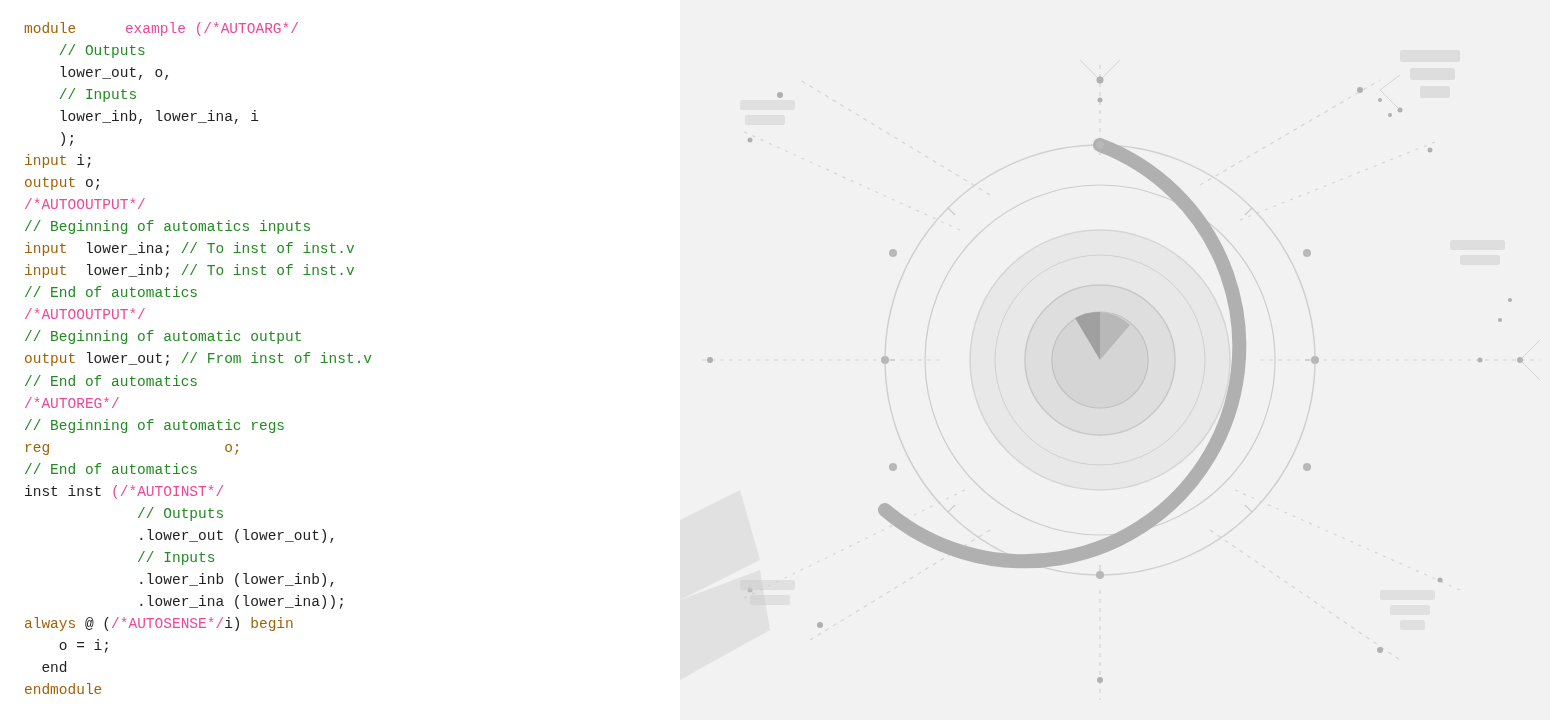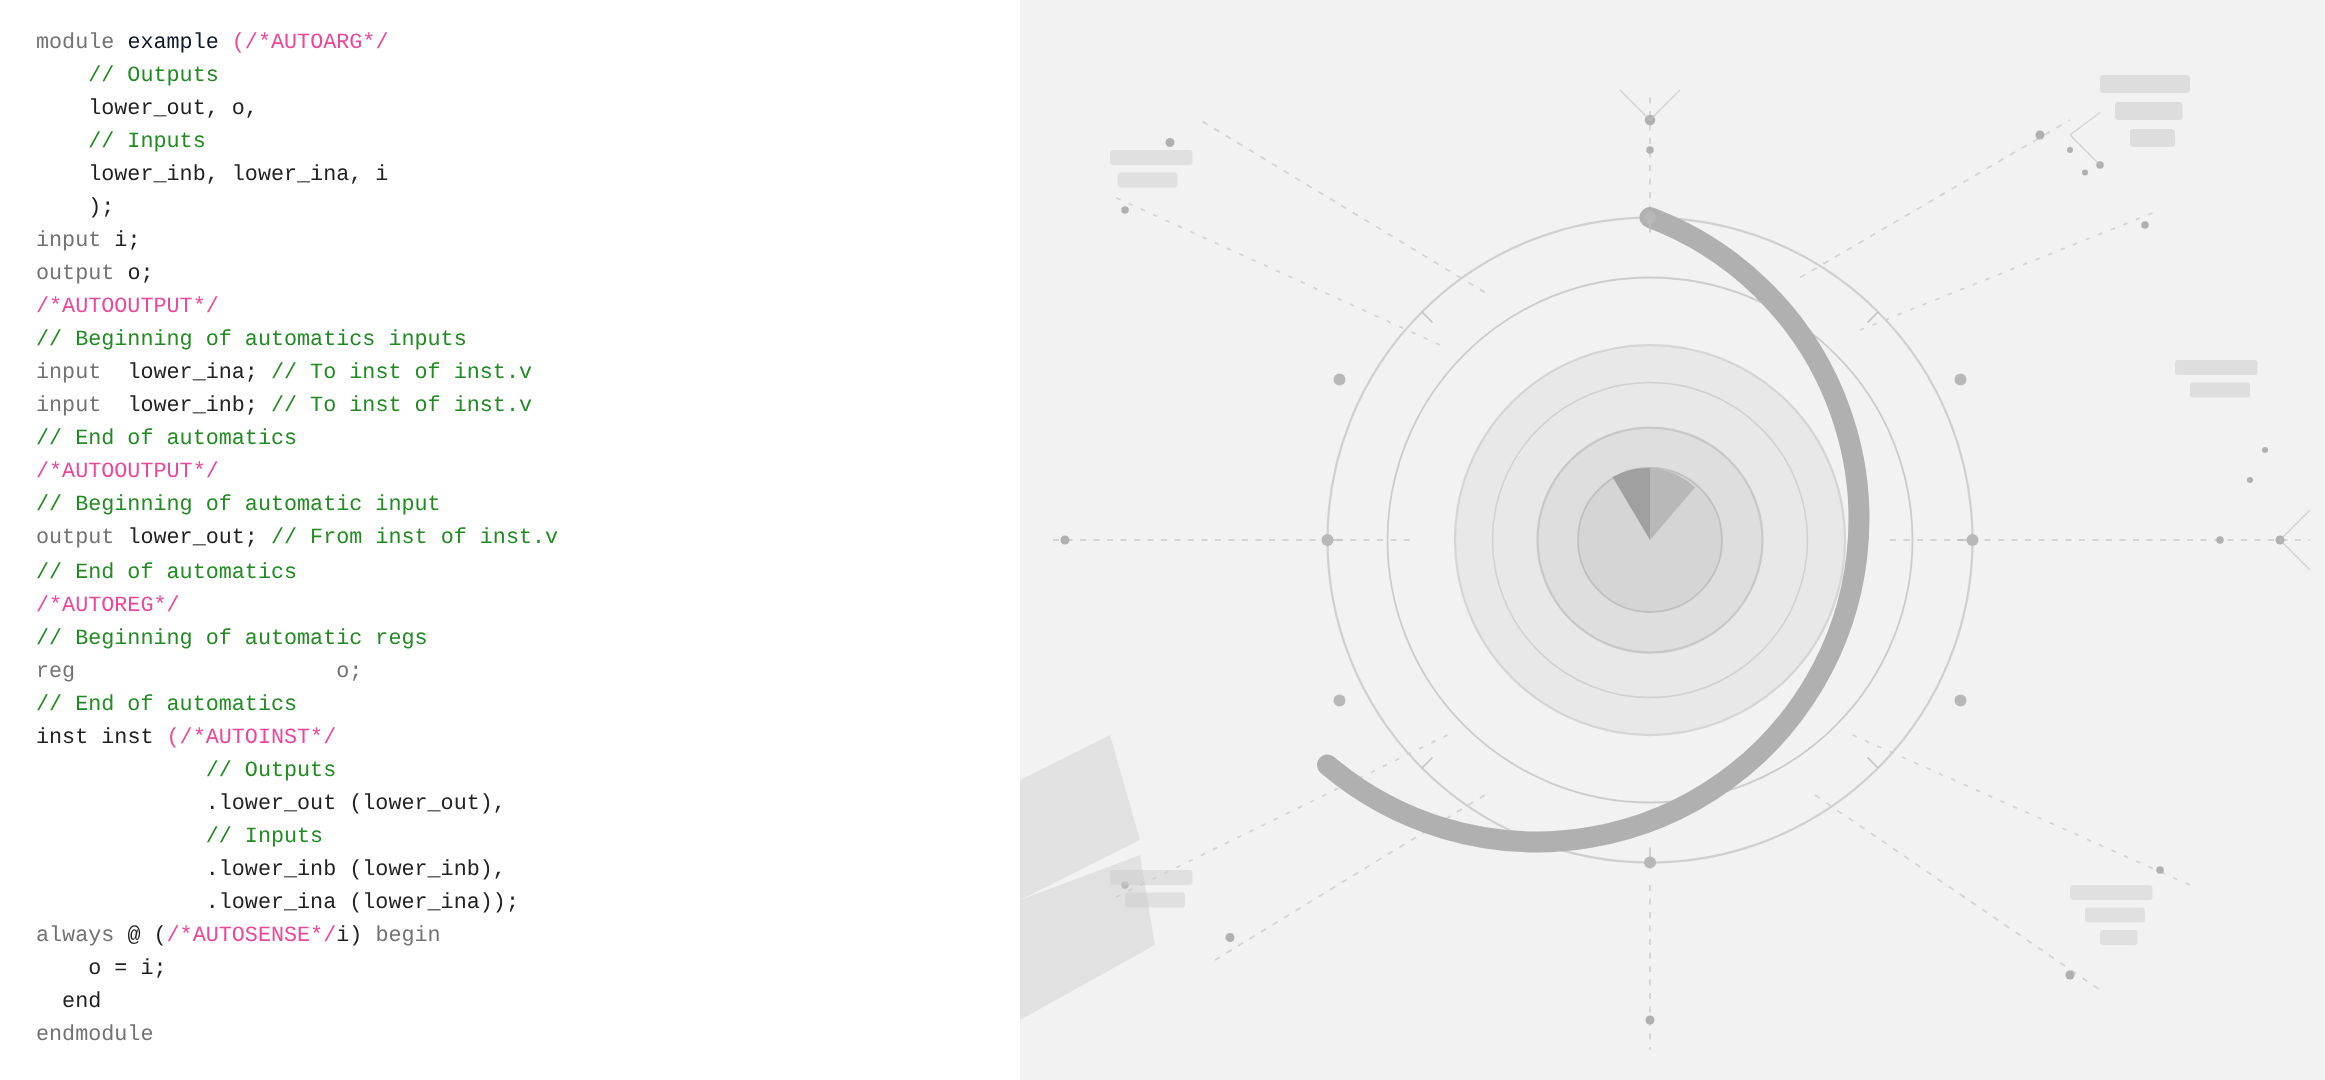--- a/index.html
+++ b/index.html
@@ -25,23 +25,23 @@
       z-index: 2;
     }
 
     .code-content {
       font-size: 14.5px;
       line-height: 1.52;
       white-space: pre;
     }
 
     
-    .c-purple   { color: #737373; }
+    .c-purple   { color: #a16207; }
     .c-red      { color: #ec4899; }
-    .c-white    { color: #0f172a; }
+    .c-white    { color: #ec4899; margin-left: 40px; }
     .c-comment  { color: #228b22; margin-top: 14px; }
     .c-plain    { color: #222222; }
 
     
     .deco-panel {
       flex: 1;
       height: 100%;
       position: relative;
       background: linear-gradient(135deg, #f0f0f0 0%, #e8e8e8 100%);
       overflow: hidden;
@@ -64,21 +64,21 @@
 <span class="c-plain">    lower_inb, lower_ina, i</span>
 <span class="c-plain">    );</span>
 <span class="c-purple">input </span><span class="c-plain">i;</span>
 <span class="c-purple">output </span><span class="c-plain">o;</span>
 <span class="c-red">/*AUTOOUTPUT*/</span>
 <span class="c-comment">// Beginning of automatics inputs</span>
 <span class="c-purple">input  </span><span class="c-plain">lower_ina; </span><span class="c-comment">// To inst of inst.v</span>
 <span class="c-purple">input  </span><span class="c-plain">lower_inb; </span><span class="c-comment">// To inst of inst.v</span>
 <span class="c-comment">// End of automatics</span>
 <span class="c-red">/*AUTOOUTPUT*/</span>
-<span class="c-comment">// Beginning of automatic input</span>
+<span class="c-comment">// Beginning of automatic output</span>
 <span class="c-purple">output </span><span class="c-plain">lower_out; </span><span class="c-comment">// From inst of inst.v</span>
 <span class="c-comment">// End of automatics</span>
 <span class="c-red">/*AUTOREG*/</span>
 <span class="c-comment">// Beginning of automatic regs</span>
 <span class="c-purple">reg                    o;</span>
 <span class="c-comment">// End of automatics</span>
 <span class="c-plain">inst </span><span class="c-plain">inst </span><span class="c-red">(/*AUTOINST*/</span>
 <span class="c-comment">             // Outputs</span>
 <span class="c-plain">             .lower_out (lower_out),</span>
 <span class="c-comment">             // Inputs</span>

